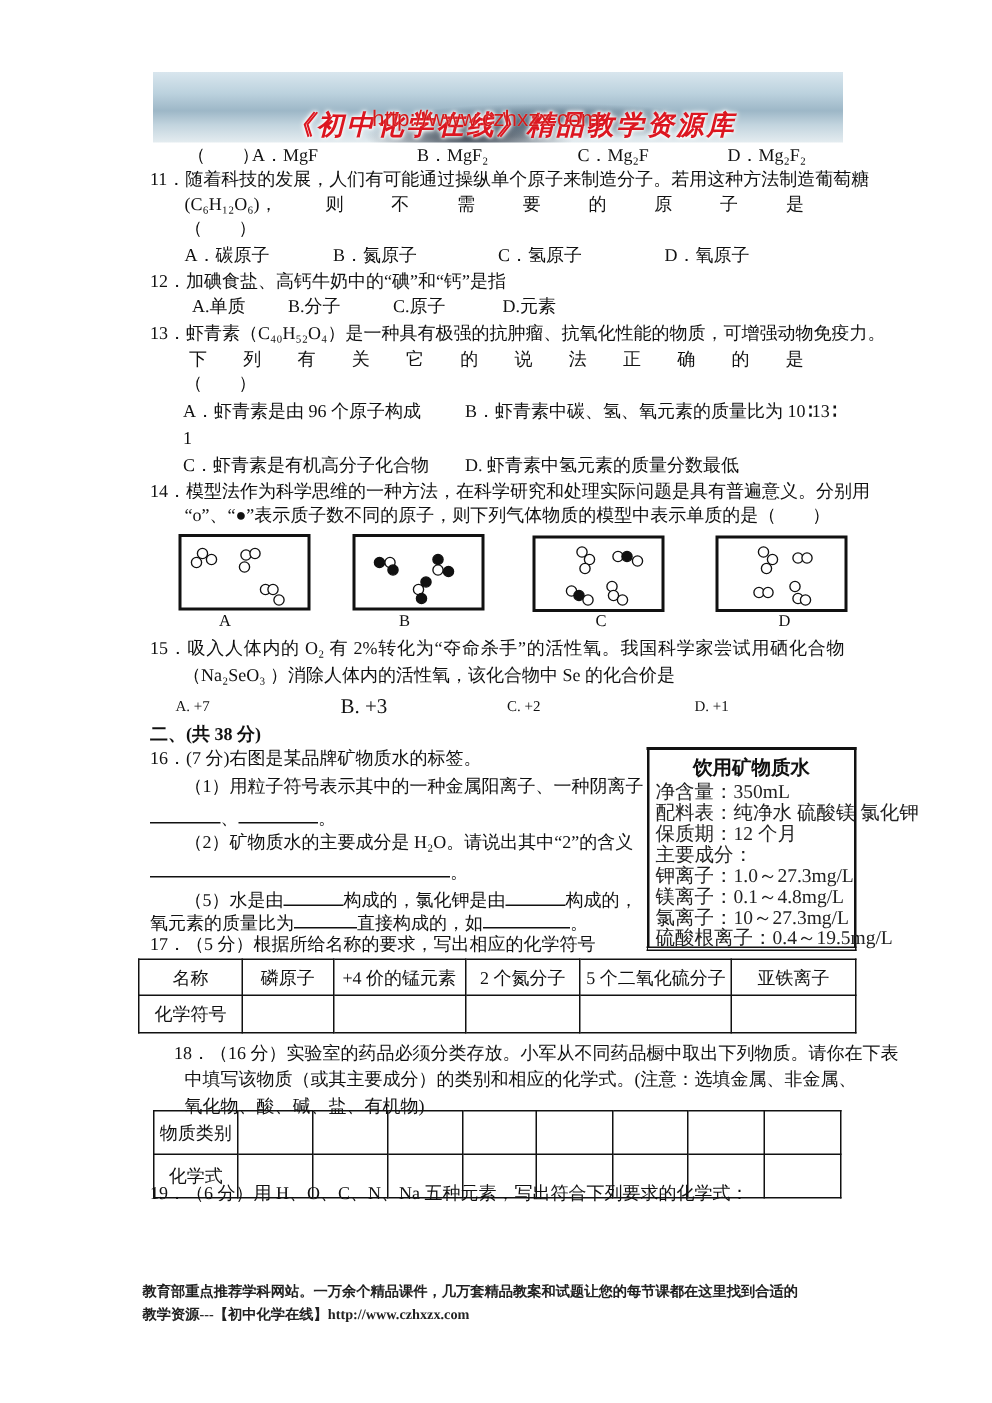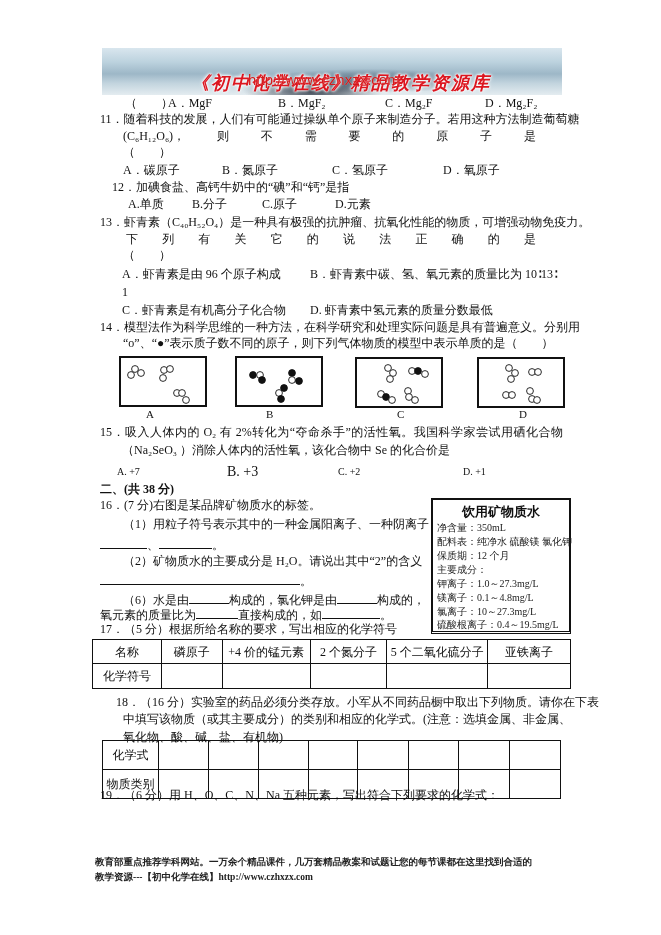--- a/index.html
+++ b/index.html
@@ -23,21 +23,21 @@
   text-shadow:0 0 1px rgba(255,255,255,.6);}
 
 
 .molbox{position:absolute;border:2px solid #111;width:84px;height:47px;background:#fff;}
 .molbox svg{position:absolute;left:0;top:0;}
 .mol-label{position:absolute;font-size:11px;line-height:12px;}
 
 
 .wlabel{position:absolute;left:431px;top:498px;width:136px;height:131px;border:2px solid #111;border-bottom:3px double #111;background:#fff;}
 .wlabel-title{position:absolute;left:0;top:4px;width:136px;text-align:center;font-size:13px;font-weight:bold;line-height:15px;}
-.wlabel-row{position:absolute;left:4px;font-size:10px;line-height:10px;white-space:nowrap;color:#222;}
+.wlabel-row{position:absolute;left:4px;font-size:13px;line-height:10px;white-space:nowrap;color:#222;}
 
 
 table.grid{position:absolute;border-collapse:collapse;}
 table.grid td{border:1px solid #111;text-align:center;padding:0;font-size:12px;line-height:14px;}
 
 .footer{position:absolute;left:95px;font-size:9.5px;font-weight:bold;line-height:12px;white-space:nowrap;color:#222;}
 </style>
 </head>
 <body>
 
@@ -63,21 +63,21 @@
   <span>原</span>
   <span>子</span>
   <span>是</span>
 </div>
 <div class="ln" style="left:123px;top:145px">（　　）</div>
 <div class="ln" style="left:123px;top:163px">A．碳原子</div>
 <div class="ln" style="left:222px;top:163px">B．氮原子</div>
 <div class="ln" style="left:332px;top:163px">C．氢原子</div>
 <div class="ln" style="left:443px;top:163px">D．氧原子</div>
 
-<div class="ln" style="left:112px;top:180px">12．加碘食盐、高钙牛奶中的“碘”和“钙”是指</div>
+<div class="ln" style="left:100px;top:180px">12．加碘食盐、高钙牛奶中的“碘”和“钙”是指</div>
 <div class="ln" style="left:128px;top:197px">A.单质</div>
 <div class="ln" style="left:192px;top:197px">B.分子</div>
 <div class="ln" style="left:262px;top:197px">C.原子</div>
 <div class="ln" style="left:335px;top:197px">D.元素</div>
 
 <div class="ln full" style="left:100px;top:215px;width:466px">13．虾青素（C₄₀H₅₂O₄）是一种具有极强的抗肿瘤、抗氧化性能的物质，可增强动物免疫力。</div>
 <div class="spread" style="left:126px;top:232px;width:410px">
   <span>下</span>
   <span>列</span>
   <span>有</span>
@@ -202,21 +202,21 @@
 <div class="ln" style="left:100px;top:498px">16．(7 分)右图是某品牌矿物质水的标签。</div>
 <div class="ln" style="left:123px;top:517px">（1）用粒子符号表示其中的一种金属阳离子、一种阴离子</div>
 <div class="ln" style="left:100px;top:536px">
   <span class="blank" style="width:47px"></span><span>、</span><span class="blank" style="width:53px"></span><span>。</span>
 </div>
 <div class="ln" style="left:123px;top:554px">（2）矿物质水的主要成分是 H₂O。请说出其中“2”的含义</div>
 <div class="ln" style="left:100px;top:572px">
   <span class="blank" style="width:200px"></span><span>。</span>
 </div>
 <div class="ln" style="left:123px;top:591px">
-  <span>（6）水是由</span><span class="blank" style="width:40px"></span><span>构成的，氯化钾是由</span><span class="blank" style="width:40px"></span><span>构成的，</span>
+  <span>（5）水是由</span><span class="blank" style="width:40px"></span><span>构成的，氯化钾是由</span><span class="blank" style="width:40px"></span><span>构成的，</span>
 </div>
 <div class="ln" style="left:100px;top:606px">
   <span>氧元素的质量比为</span><span class="blank" style="width:42px"></span><span>直接构成的，如</span><span class="blank" style="width:58px"></span><span>。</span>
 </div>
 
 <div class="wlabel">
   <div class="wlabel-title">饮用矿物质水</div>
   <div class="wlabel-row" style="top:23px">净含量：350mL</div>
   <div class="wlabel-row" style="top:37px">配料表：纯净水 硫酸镁 氯化钾</div>
   <div class="wlabel-row" style="top:51px">保质期：12 个月</div>
@@ -267,32 +267,32 @@
       <col style="width:50px">
       <col style="width:50px">
       <col style="width:50px">
       <col style="width:51px">
       <col style="width:50px">
       <col style="width:51px">
       <col style="width:51px">
     </colgroup>
   <tbody>
   <tr style="height:29px">
-    <td>化学式</td>
+    <td>物质类别</td>
     <td></td>
         <td></td>
         <td></td>
         <td></td>
         <td></td>
         <td></td>
         <td></td>
         <td></td>
   </tr>
   <tr style="height:29px">
-    <td>物质类别</td>
+    <td>化学式</td>
     <td></td>
         <td></td>
         <td></td>
         <td></td>
         <td></td>
         <td></td>
         <td></td>
         <td></td>
   </tr>
 </tbody>

